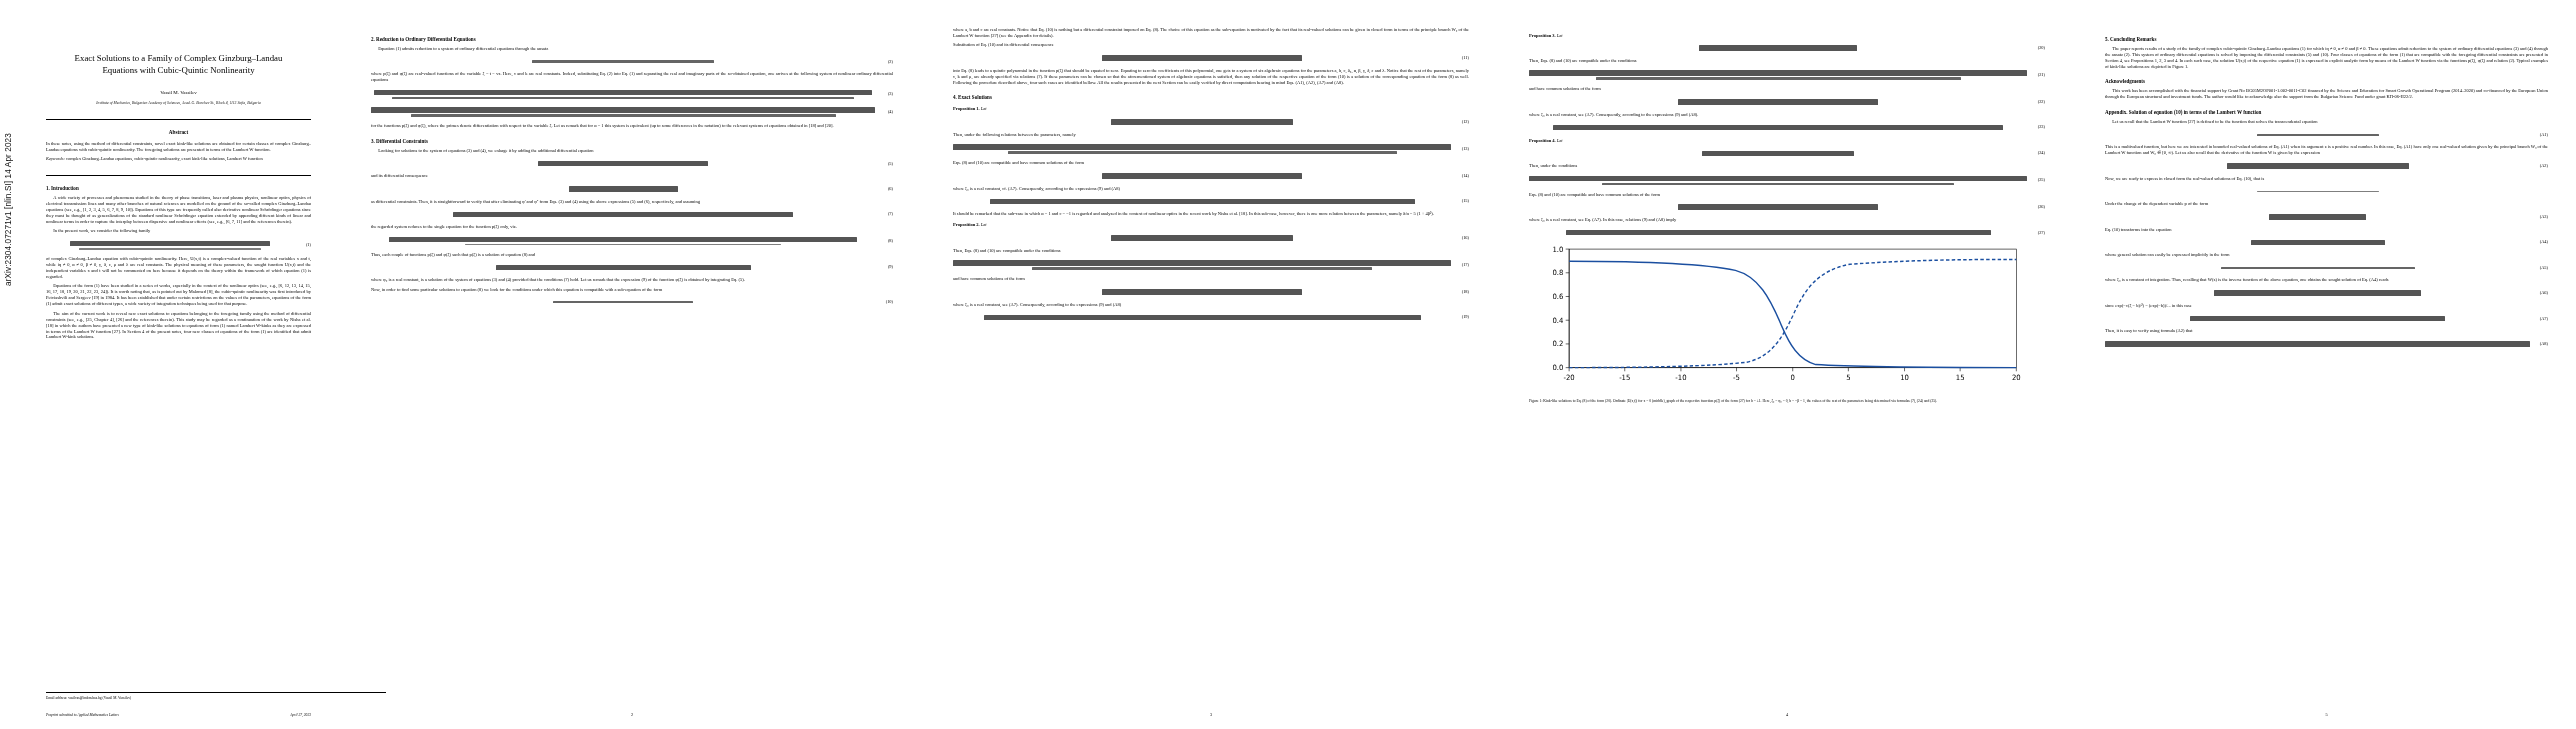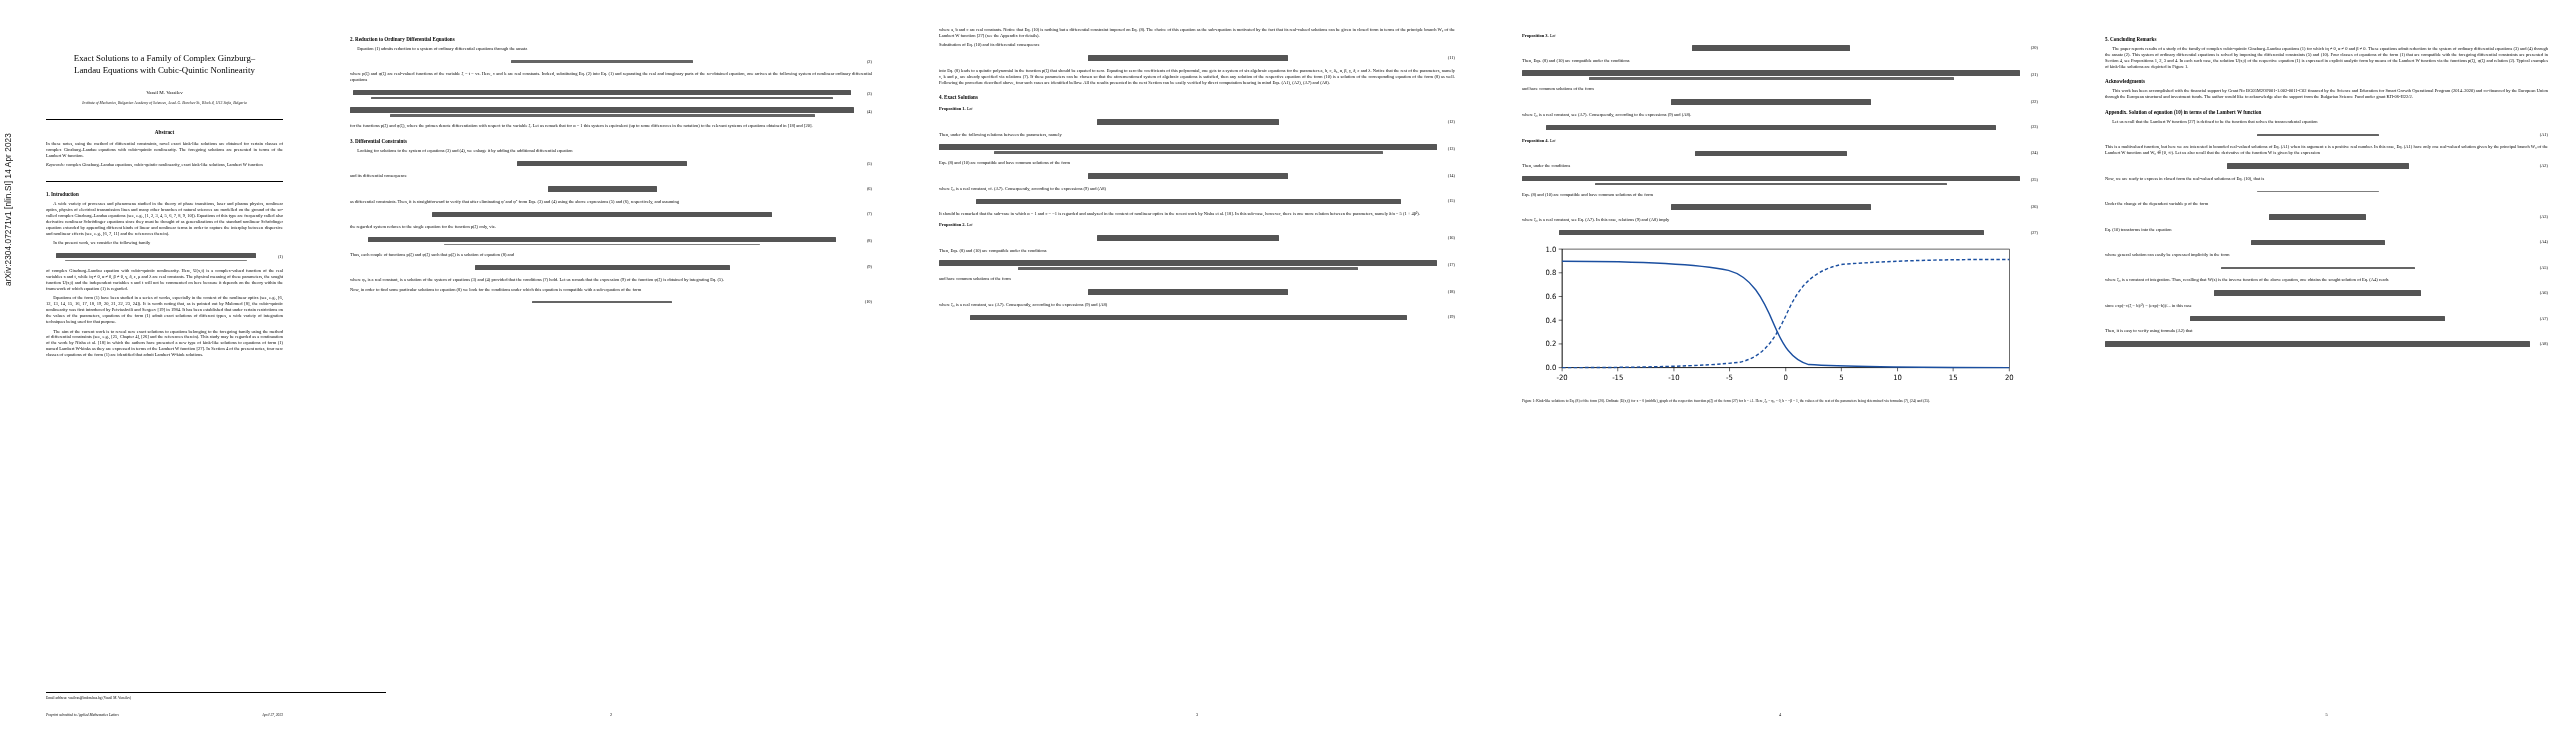--- a/index.html
+++ b/index.html
@@ -20,21 +20,21 @@
     font-size:8.2px;
     color:#111;
     letter-spacing:0.1px;
     white-space:nowrap;
   }
   .sheet{
     position:absolute;
     top:0;left:18px;
     width:2558px;height:729px;
     display:flex;
-    gap:11px;
+    gap:4px;
   }
   .col{
     width:639px;
     padding:27px 28px 18px 28px;
     box-sizing:border-box;
     font-size:4.5px;
     line-height:1.32;
     color:#000;
     text-align:justify;
     position:relative;

